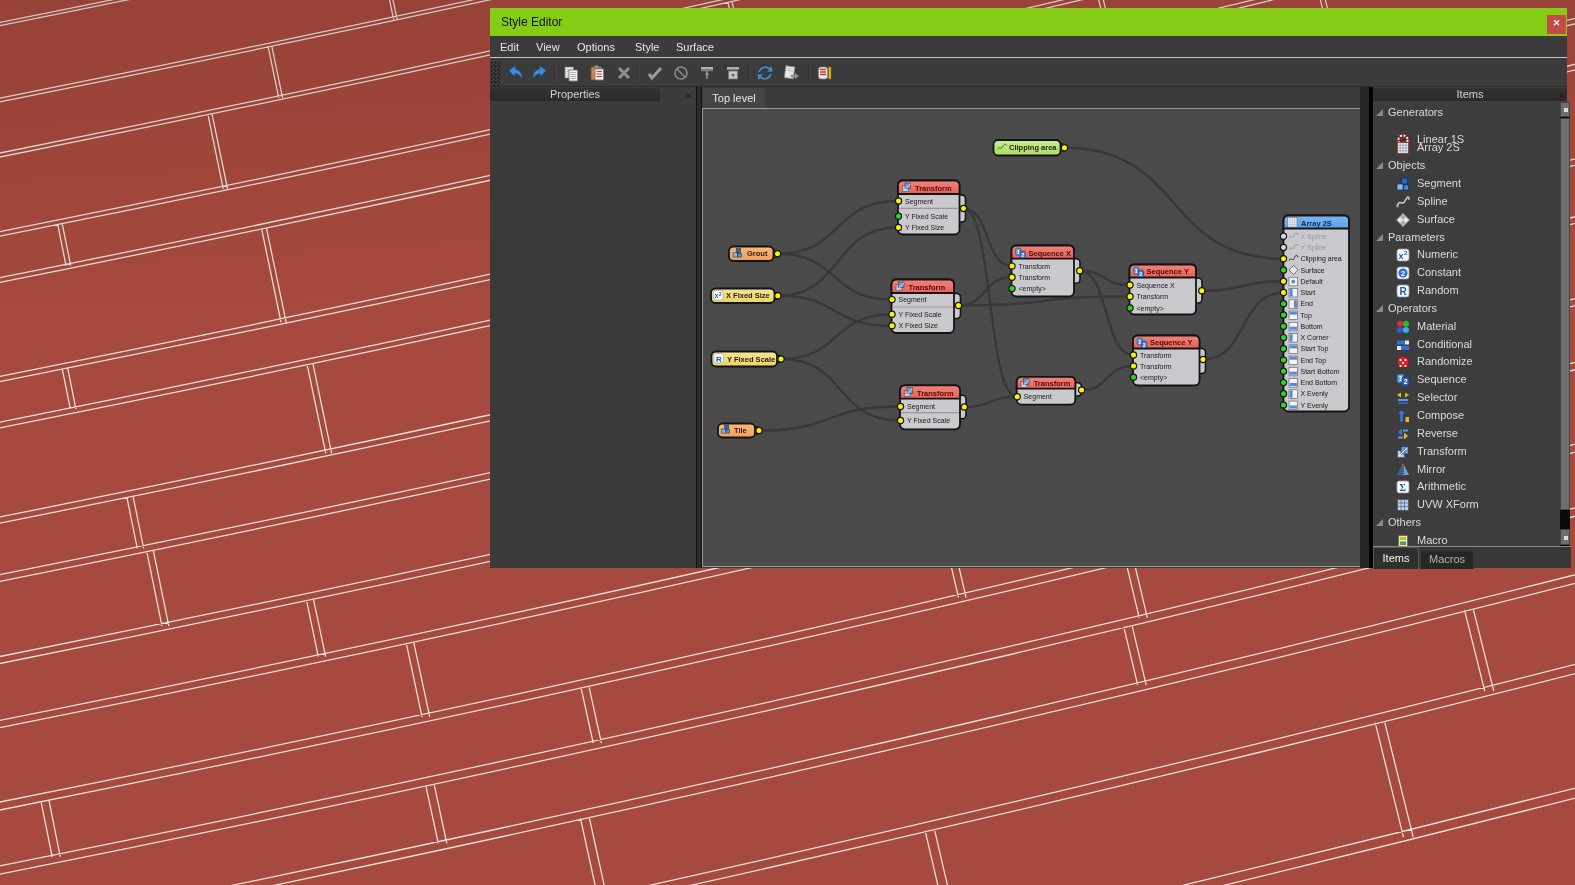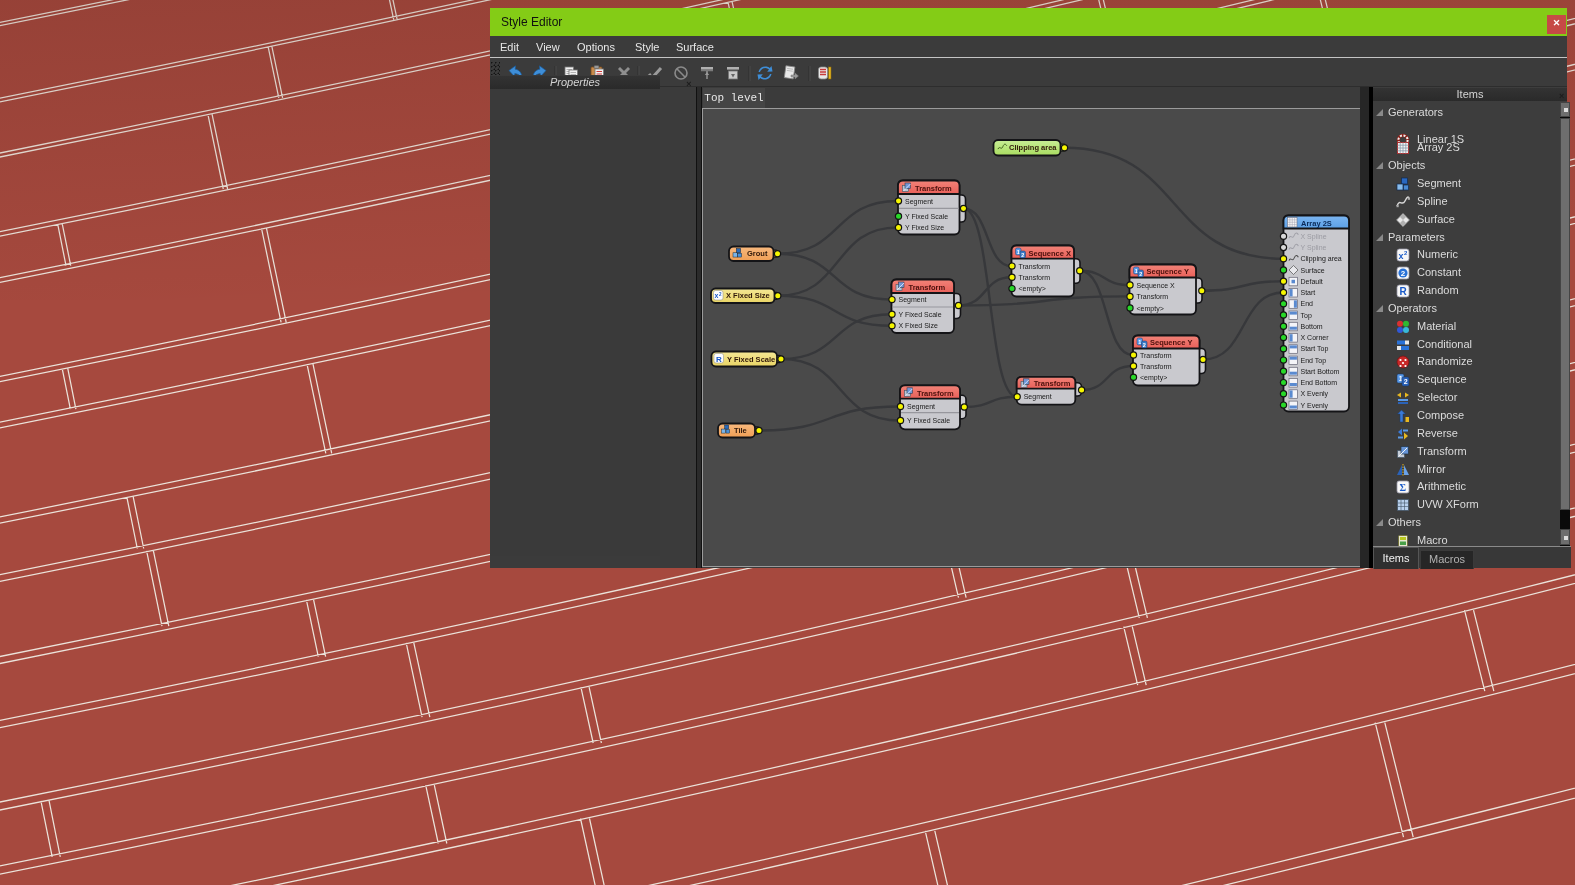--- a/index.html
+++ b/index.html
@@ -6,25 +6,25 @@
 body { font-family:"Liberation Sans", sans-serif; background:#a6493e; position:relative; }
 .abs { position:absolute; }
 #win { position:absolute; left:490px; top:8px; width:1077px; height:560px; background:#3b3b3b; }
 #titlebar { position:absolute; left:0; top:0; width:1077px; height:28px; background:#84cc16; }
 #titlebar .t { position:absolute; left:11px; top:7px; font-size:12px; color:#111; }
 #closebtn { position:absolute; left:1057px; top:7px; width:19px; height:19px; background:#c64a46; }
 #closebtn:before { content:"\2715"; position:absolute; left:0; top:3px; width:19px; text-align:center; color:#fff; font-size:9px; font-weight:bold; }
 #menubar { position:absolute; left:0; top:28px; width:1077px; height:22px; background:#3b3b3b; border-bottom:1px solid #c4c4c4; }
 #menubar span { position:absolute; top:5px; font-size:11px; color:#e8e8e8; }
 #toolbar { position:absolute; left:0; top:51px; width:1077px; height:28px; background:#3b3b3b; border-bottom:1px solid #2d2d2d; }
-#props { position:absolute; left:0; top:67px; width:170px; height:481px; background:#3a3a3a;font-style:italic; }
+#props { position:absolute; left:0; top:79px; width:170px; height:481px; background:#3a3a3a; }
 .hdr { position:absolute; left:0; top:1px; width:100%; height:13px; background:linear-gradient(#333,#2a2a2a); color:#d4d4d4; font-size:11px; text-align:center; line-height:13px; }
 .hx { position:absolute; top:2px; color:#1c1c1c; font-size:9px; font-weight:bold; }
 #propdiv { position:absolute; left:206px; top:79px; width:6px; height:481px; background:#2b2b2b; border-left:1px solid #111; border-right:1px solid #111; }
-#cwrap { position:absolute; left:212px; top:79px; width:658px; height:481px; background:#3b3b3b;font-family:Liberation Mono, monospace; }
+#cwrap { position:absolute; left:212px; top:79px; width:658px; height:481px; background:#3b3b3b; }
 #tab { position:absolute; left:1px; top:1px; width:62px; height:20px; background:#454545; color:#e8e8e8; font-size:11px; text-align:center; line-height:20px; }
 #canvas { position:absolute; left:0px; top:21px; width:659px; height:459px; background:#4a4a4a; border:1px solid #9b9b9b; }
 #splitter { position:absolute; left:870px; top:79px; width:9px; height:481px; background:#262626; }
 #items { position:absolute; left:879px; top:79px; width:198px; height:481px; background:#3d3d3d; border-left:4px solid #000000; }
 #itemlist { position:absolute; left:0; top:14px; width:198px; height:445px; overflow:hidden;padding-left:44px; }
 .row { position:absolute; left:0; width:198px; height:18px; }
 .row .arr { position:absolute; left:3px; top:5px; width:0; height:0; border-left:7px solid transparent; border-bottom:7px solid #8a8a8a; }
 .row .cl { position:absolute; left:15px; top:2px; font-size:11px; color:#dcdcdc; }
 .row .il { position:absolute; left:44px; top:2px; font-size:11px; color:#dcdcdc; }
 #itabs { position:absolute; left:0; top:459px; width:198px; height:22px; background:#383838; border-top:1px solid #8a8a8a; }

